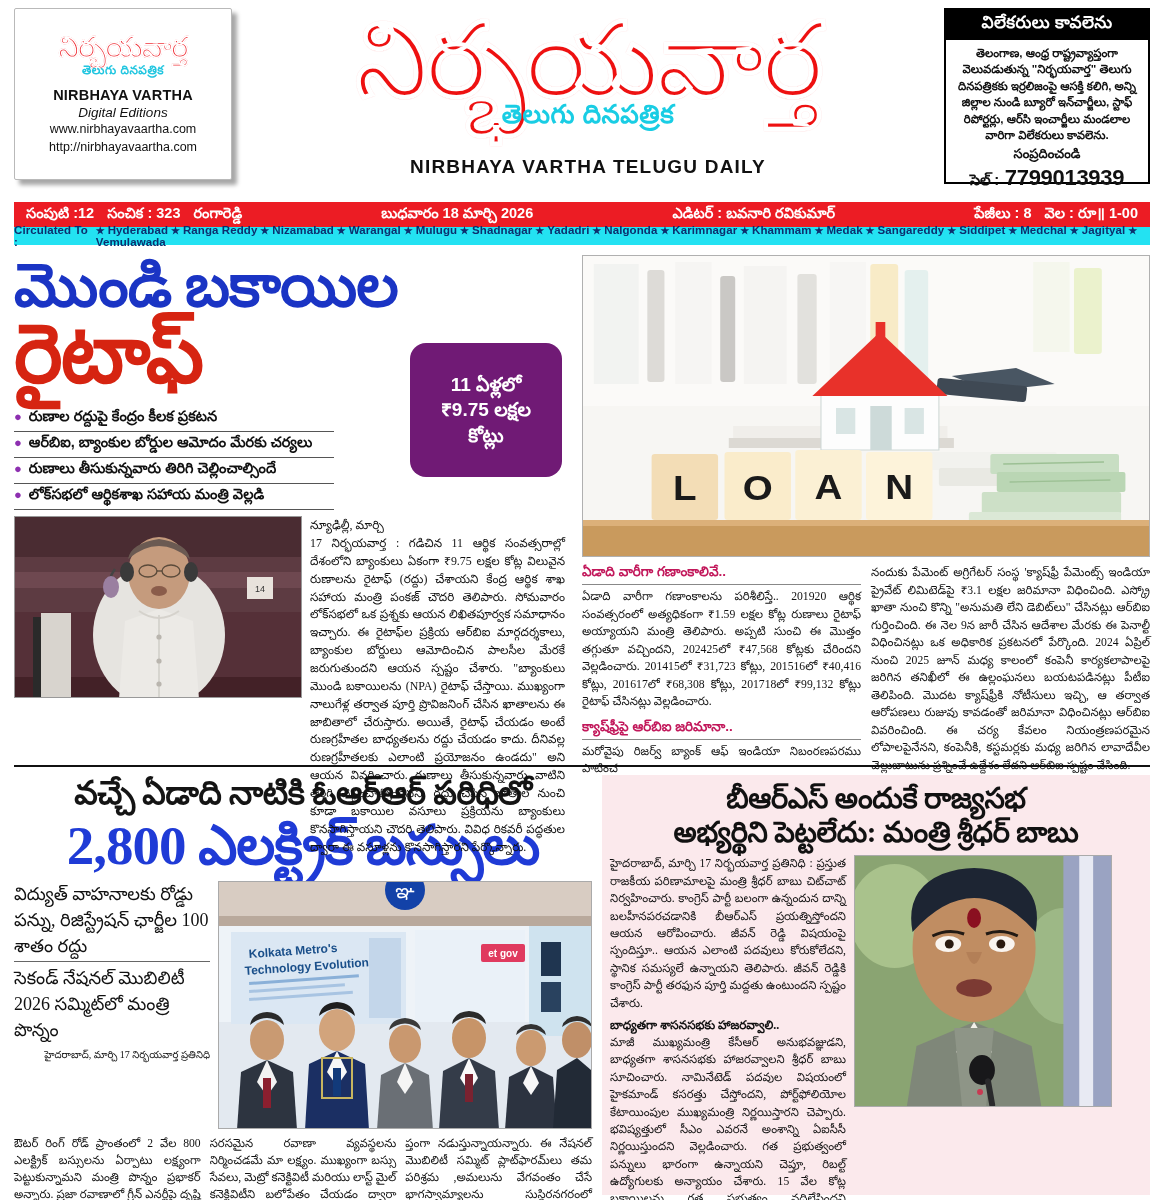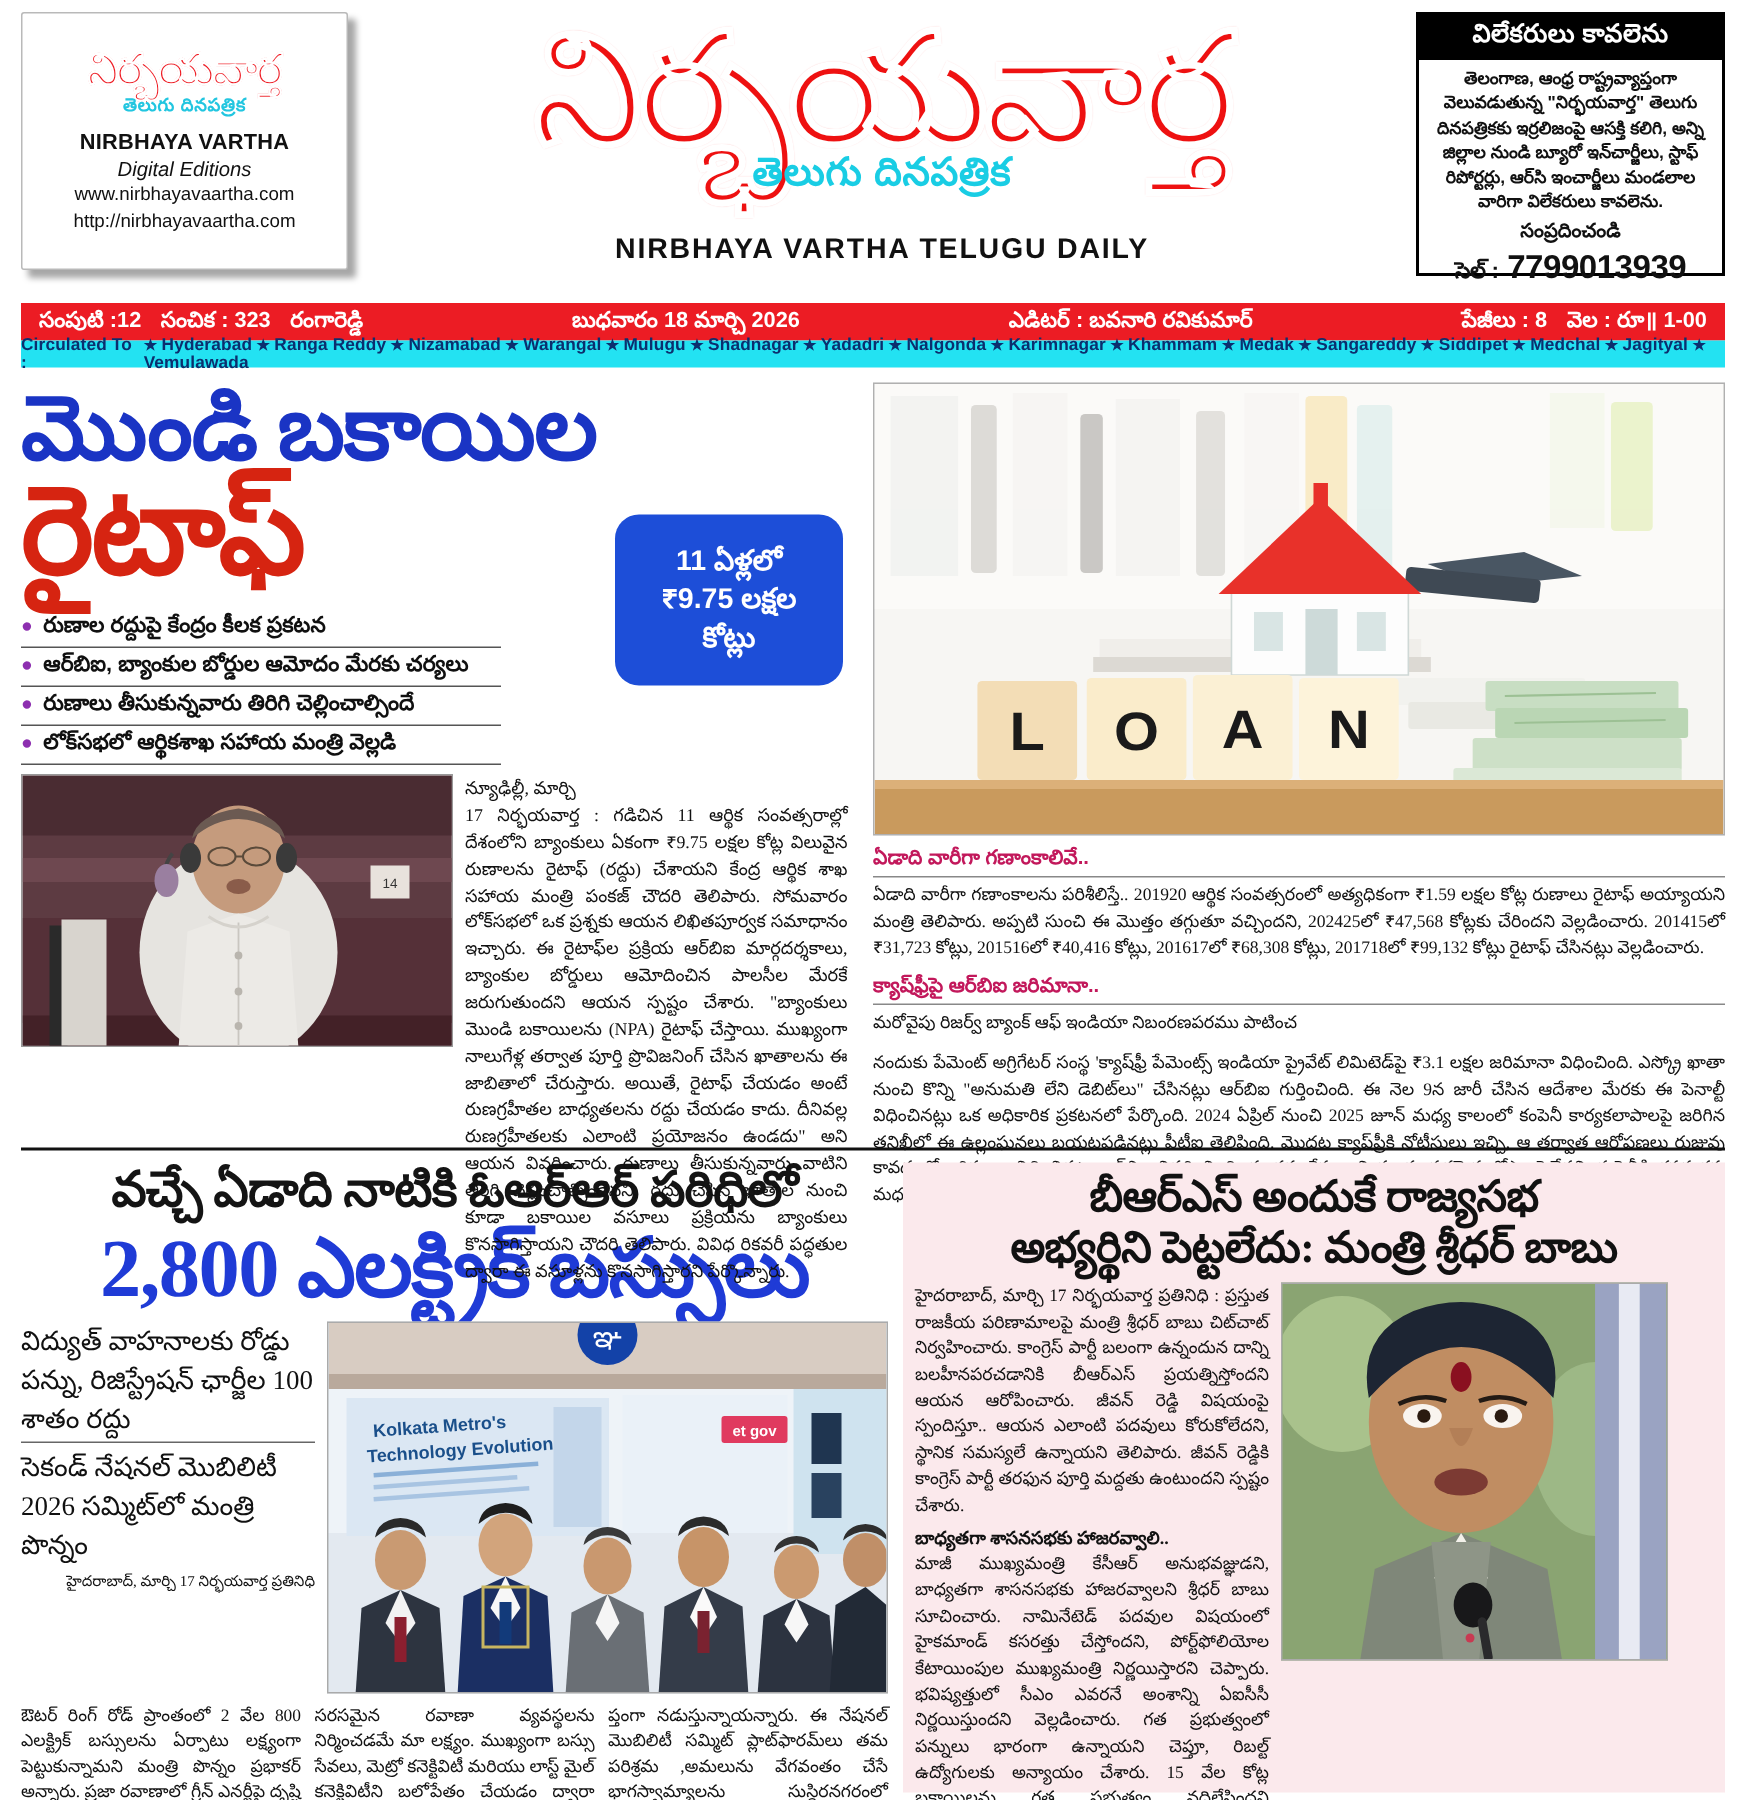--- a/index.html
+++ b/index.html
@@ -93,21 +93,21 @@
     font-size: 60px; font-weight: bold; color: #1a34c4;
     line-height: 1.05; letter-spacing: -1px;
   }
   .hl-line2 {
     font-family: "Liberation Serif", serif;
     font-size: 82px; font-weight: bold; color: #d62411;
     line-height: 1; letter-spacing: -2px; margin-top: -4px;
   }
   .badge {
     position: absolute; right: 12px; top: 88px;
-    width: 152px; height: 114px; background: #1d4ed8; border-radius: 16px;
+    width: 152px; height: 134px; background: #701a75; border-radius: 16px;
     color: #fff; display: flex; flex-direction: column; align-items: center;
     justify-content: center; font-size: 19px; font-weight: bold; line-height: 1.35;
     text-align: center; padding: 4px;
   }
   .bullets { margin-top: 10px; width: 320px; }
   .bullet {
     display: flex; gap: 7px; align-items: baseline;
     font-size: 14.5px; color: #101010; font-weight: bold;
     border-bottom: 1px solid #555; padding: 2px 0 3px;
   }
@@ -122,21 +122,21 @@
     width: 255px; font-family: "Liberation Serif", serif;
     font-size: 11.9px; line-height: 1.5; text-align: justify; color: #111;
   }
   .dateline { text-align: left; font-size: 12px; margin-bottom: 1px; }
 
   .ts-right { flex: 1; }
   .photo-loan {
     width: 100%; height: 302px; border: 1px solid #b0b0b0; position: relative;
     overflow: hidden; background: #f3f3f1;
   }
-  .two-col { display: flex; gap: 10px; margin-top: 7px; flex-direction: column; }
+  .two-col { display: flex; gap: 10px; margin-top: 7px; }
   .two-col .c { flex: 1; }
   .subhead {
     font-size: 13.5px; font-weight: bold; color: #c2185b;
     border-bottom: 1.5px solid #888; padding-bottom: 1px; margin-bottom: 3px;
   }
   .body-sm {
     font-family: "Liberation Serif", serif;
     font-size: 11.7px; line-height: 1.5; text-align: justify; color: #111;
   }
   .subhead2 { margin-top: 8px; }

